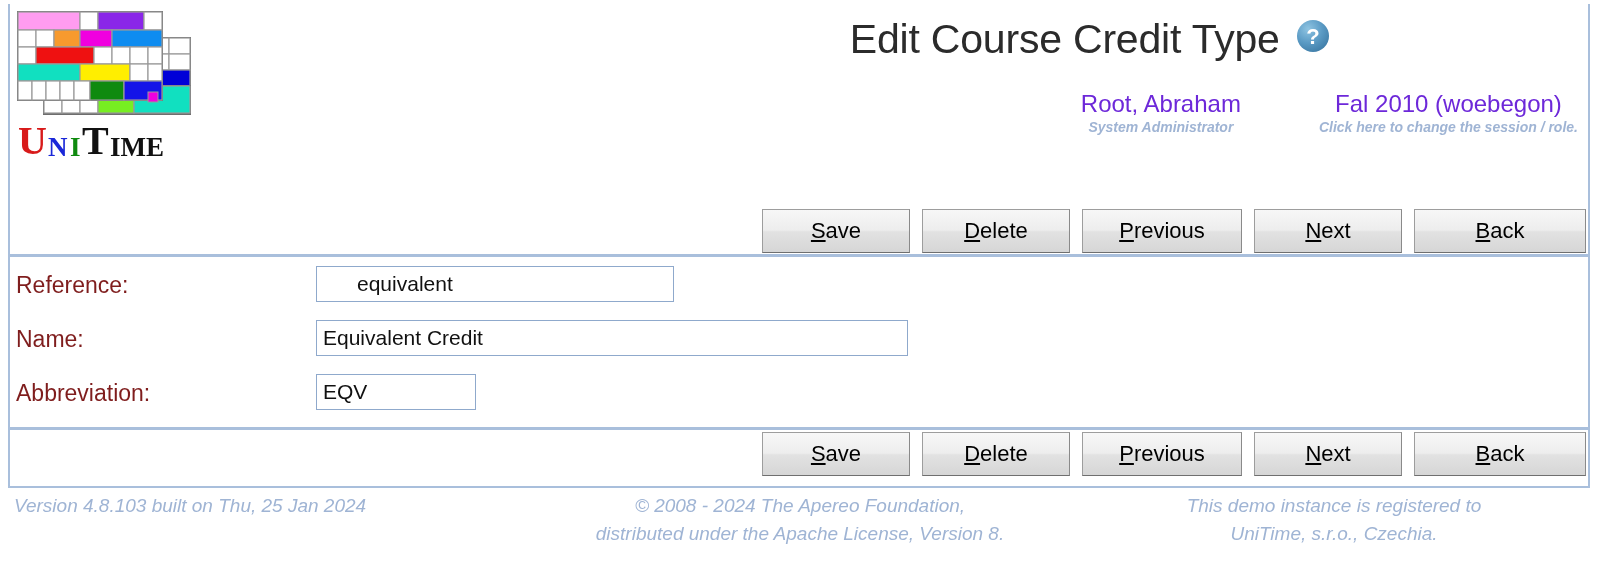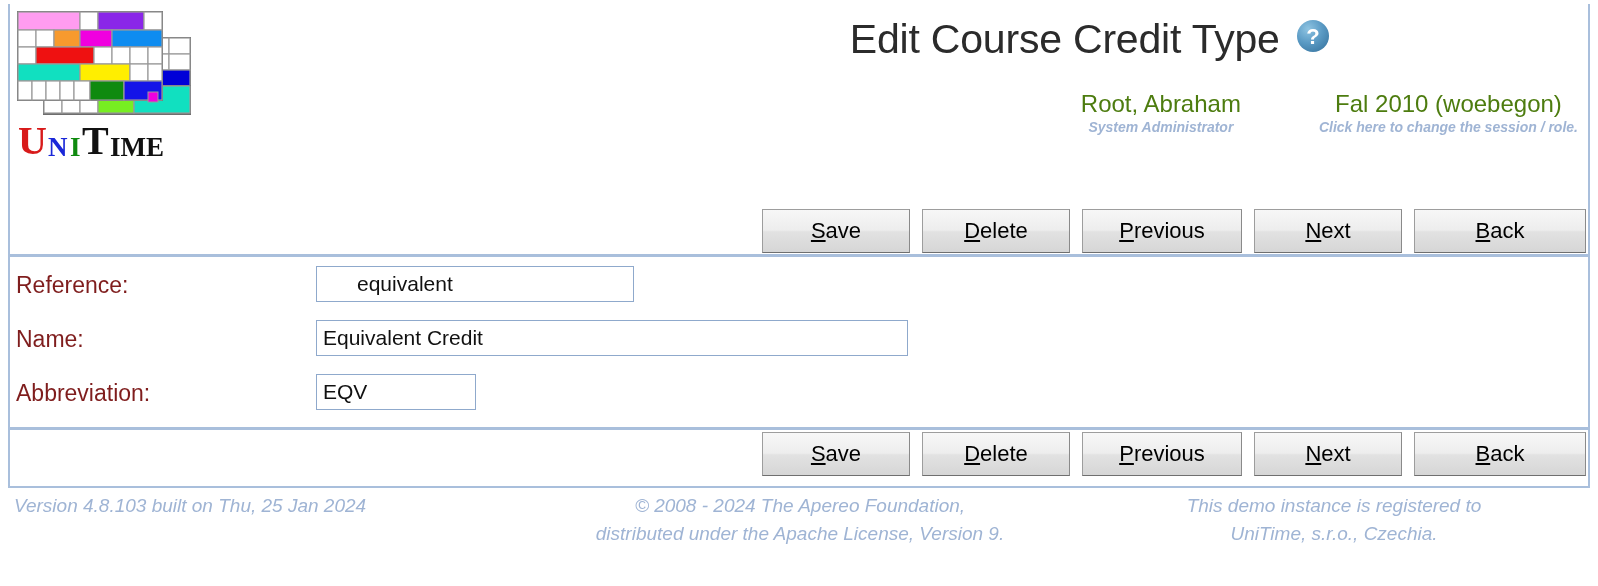--- a/index.html
+++ b/index.html
@@ -73,21 +73,21 @@
   }
   .info-col {
     display: inline-block;
     vertical-align: top;
     text-align: center;
     padding: 0 0 0 0;
   }
   .info-col.user { margin-right: 78px; }
   .info-main {
     font-size: 24px;
-    color: #4d7c0f;
+    color: #6d28d9;
     line-height: 28px;
     white-space: nowrap;
   }
   .info-sub {
     font-size: 14px;
     color: #9fb4d4;
     font-style: italic;
     line-height: 18px;
     white-space: nowrap;
     font-weight: bold;
@@ -168,21 +168,21 @@
     left: 300px; top: 0;
     height: 36px;
     border: 1px solid #8fa9cc;
     background: #ffffff;
     font-size: 21px;
     color: #111111;
     padding: 0 6px;
     font-family: "Liberation Sans", sans-serif;
     outline: none;
   }
-  .form-input.w-reference { width: 318px; padding-left: 40px; }
+  .form-input.w-reference { width: 358px; padding-left: 40px; }
   .form-input.w-name { width: 592px; }
   .form-input.w-abbreviation { width: 160px; }
 
   
   .footer {
     position: absolute;
     left: 0; top: 492px;
     width: 1598px; height: 90px;
   }
   .footer-col {
@@ -333,19 +333,19 @@
 <div class="divider bottom-form"></div>
 
 <div class="button-row bottom">
   <button class="btn w-save"><span class="ak">S</span><span>ave</span></button><button class="btn w-delete"><span class="ak">D</span><span>elete</span></button><button class="btn w-previous"><span class="ak">P</span><span>revious</span></button><button class="btn w-next"><span class="ak">N</span><span>ext</span></button><button class="btn w-back"><span class="ak">B</span><span>ack</span></button>
 </div>
 
 <div class="footer">
   <div class="footer-col left">Version 4.8.103 built on Thu, 25 Jan 2024</div>
   <div class="footer-col center">
     <div>© 2008 - 2024 The Apereo Foundation,</div>
-    <div>distributed under the Apache License, Version 9.</div>
+    <div>distributed under the Apache License, Version 8.</div>
   </div>
   <div class="footer-col right">
     <div>This demo instance is registered to</div>
     <div>UniTime, s.r.o., Czechia.</div>
   </div>
 </div>
 
 </body></html>

